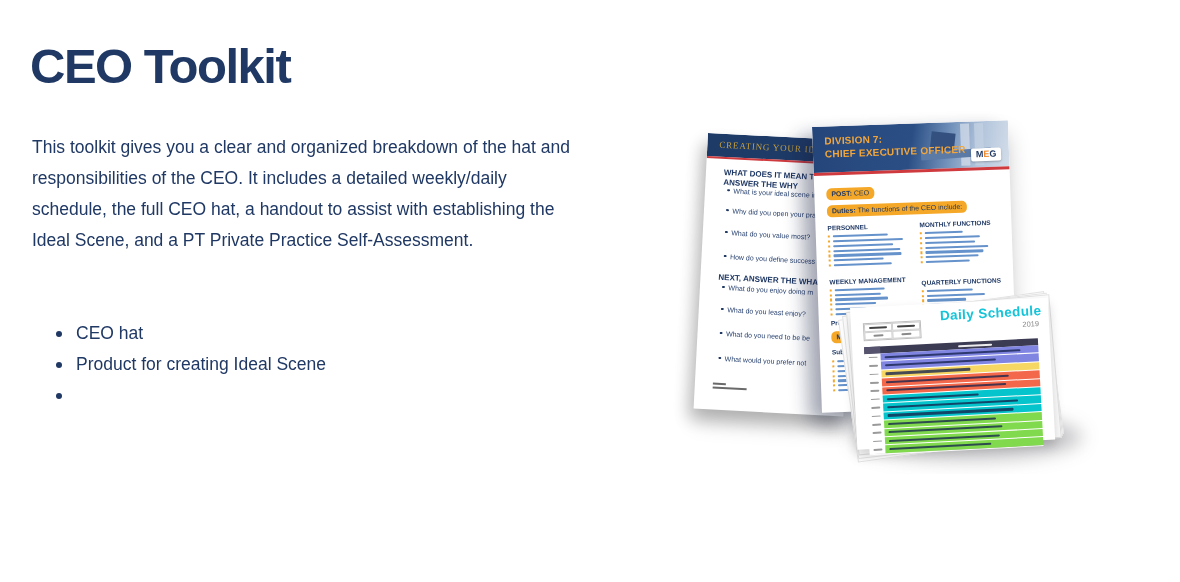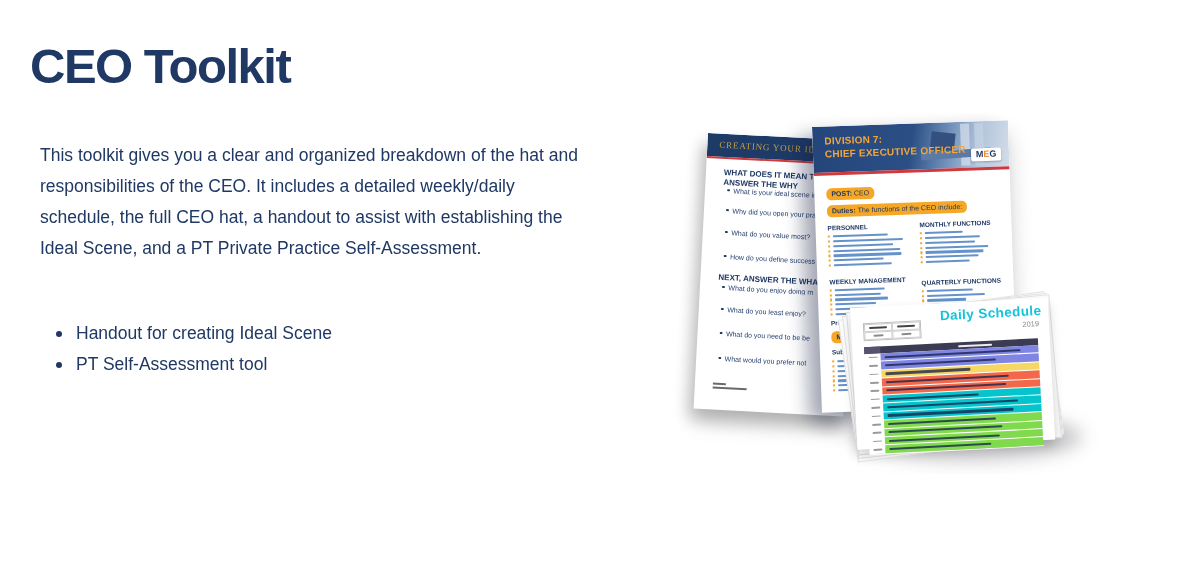--- a/index.html
+++ b/index.html
@@ -2,21 +2,21 @@
 <html><head>
 <meta charset="utf-8">
 <style>
   html,body{margin:0;padding:0;background:#fff;}
   .stage{position:relative;width:1180px;height:474px;background:#ffffff;overflow:hidden;
          font-family:"Liberation Sans",sans-serif;color:#1f3864;padding-left:28px;}
 
   
   .hero h1{position:absolute;left:30px;top:38px;margin:0;font-size:49px;font-weight:bold;
            letter-spacing:-1.5px;color:#1f3864;}
-  .hero p{position:absolute;left:32px;top:132px;margin:8px;width:552px;font-size:17.5px;
+  .hero p{position:absolute;left:32px;top:132px;margin:0;width:552px;font-size:17.5px;
           line-height:31px;color:#1f3864;}
   .hero ul{position:absolute;left:30px;top:318px;margin:0;padding:0;list-style:none;}
   .hero li{position:relative;padding-left:46px;height:31px;line-height:31px;font-size:17.5px;color:#1f3864;}
   .hero li .dot{position:absolute;left:26px;top:13px;width:6px;height:6px;border-radius:50%;background:#1f3864;}
   .cta{position:absolute;left:30px;top:485px;height:41px;padding:0 26px;border:none;cursor:pointer;
        background:#ee1b2d;color:#fff;font-family:"Liberation Sans",sans-serif;
        font-size:17px;font-weight:bold;border-radius:4px;}
 
   
   .mockup{position:absolute;left:700px;top:118px;width:420px;height:360px;}
@@ -101,22 +101,23 @@
 </style>
 </head>
 <body>
 
 <div class="stage">
 
   <section class="hero">
     <h1>CEO Toolkit</h1>
     <p>This toolkit gives you a clear and organized breakdown of the hat and responsibilities of the CEO. It includes a detailed weekly/daily schedule, the full CEO hat, a handout to assist with establishing the Ideal Scene, and a PT Private Practice Self-Assessment.</p>
     <ul id="hero-list">
-        <li><span class="dot"></span><span>Handout for creating Ideal Scene</span></li>
-        <li><span class="dot"></span><span>PT Self-Assessment tool</span></li>
+        <li><span class="dot"></span><span>CEO hat</span></li>
+        <li><span class="dot"></span><span>Product for creating Ideal Scene</span></li>
+        <li><span class="dot"></span></li>
       </ul>
     <button class="cta">Get The CEO Product</button>
   </section>
 
   <div class="mockup">
 
     <div class="page back">
       <div class="bp-band">
         <span>CREATING YOUR IDEAL</span>
       </div>

